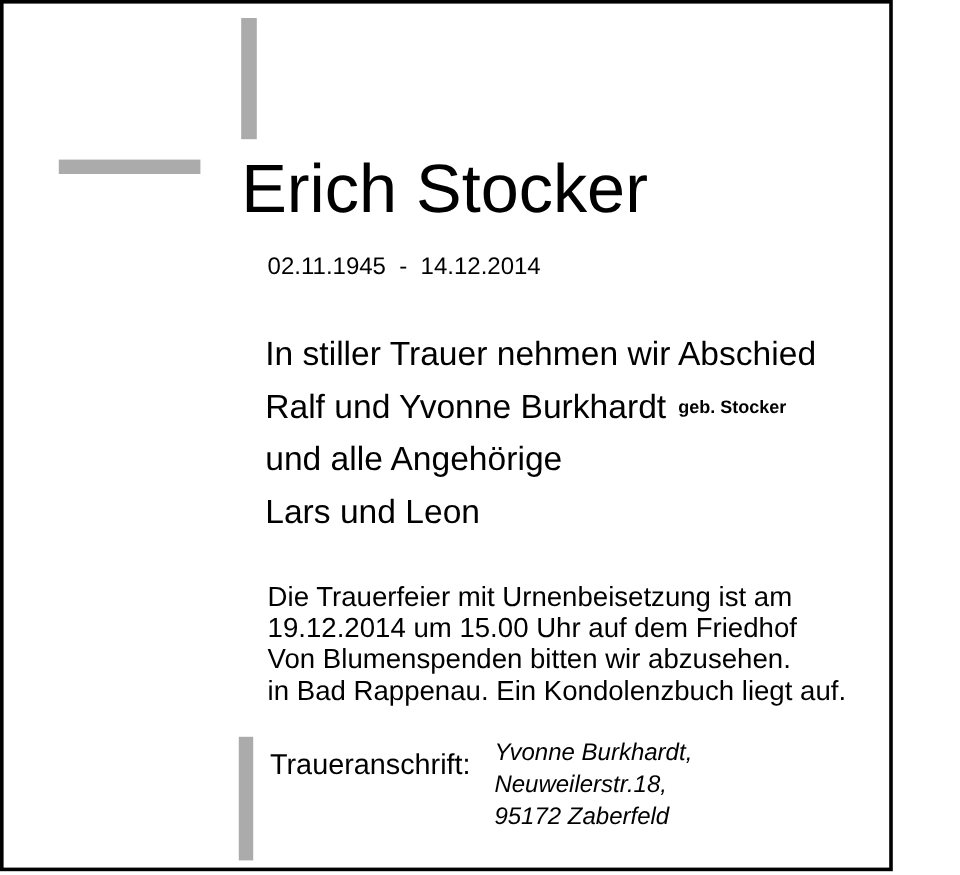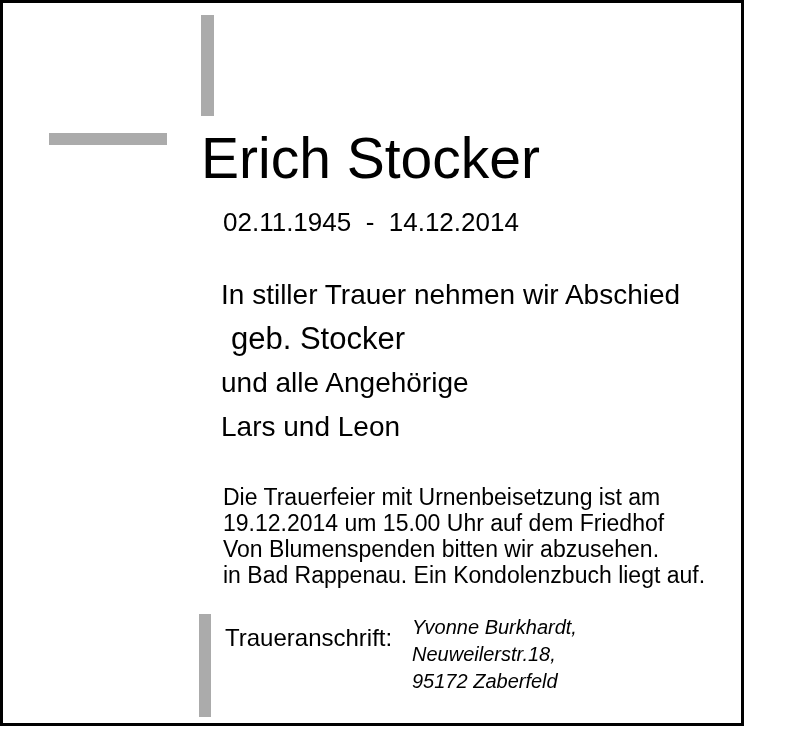--- a/index.html
+++ b/index.html
@@ -46,39 +46,40 @@
     font-size: 57px;
     line-height: 57px;
     font-weight: normal;
     margin: 0;
     white-space: nowrap;
   }
   .life-dates {
     position: absolute;
     left: 220px;
     top: 206px;
-    font-size: 26px;
+    font-size: 20px;
     line-height: 26px;
     white-space: pre;
   }
   .mourning {
     position: absolute;
     left: 218px;
     top: 270px;
     font-size: 28px;
   }
   .mourning .m-line {
     height: 44px;
     display: flex;
     align-items: center;
     white-space: pre;
   }
   .mourning .suffix {
-    font-size: 31px;
+    font-size: 15px;
     margin-left: 10px;
+    font-weight: bold;
   }
   .funeral {
     position: absolute;
     left: 220px;
     top: 481px;
     font-size: 23px;
     line-height: 26px;
     white-space: nowrap;
   }
   .condolence {
@@ -122,20 +123,21 @@
 
   <h1 class="deceased-name">Erich Stocker</h1>
 
   <div class="life-dates">02.11.1945  -  14.12.2014</div>
 
   <div class="mourning">
     <div class="m-line">
       <span>In stiller Trauer nehmen wir Abschied</span>
     </div>
     <div class="m-line">
+      <span>Ralf und Yvonne Burkhardt</span>
       <span class="suffix">geb. Stocker</span>
     </div>
     <div class="m-line">
       <span>und alle Angehörige</span>
     </div>
     <div class="m-line">
       <span>Lars und Leon</span>
     </div>
   </div>
 

